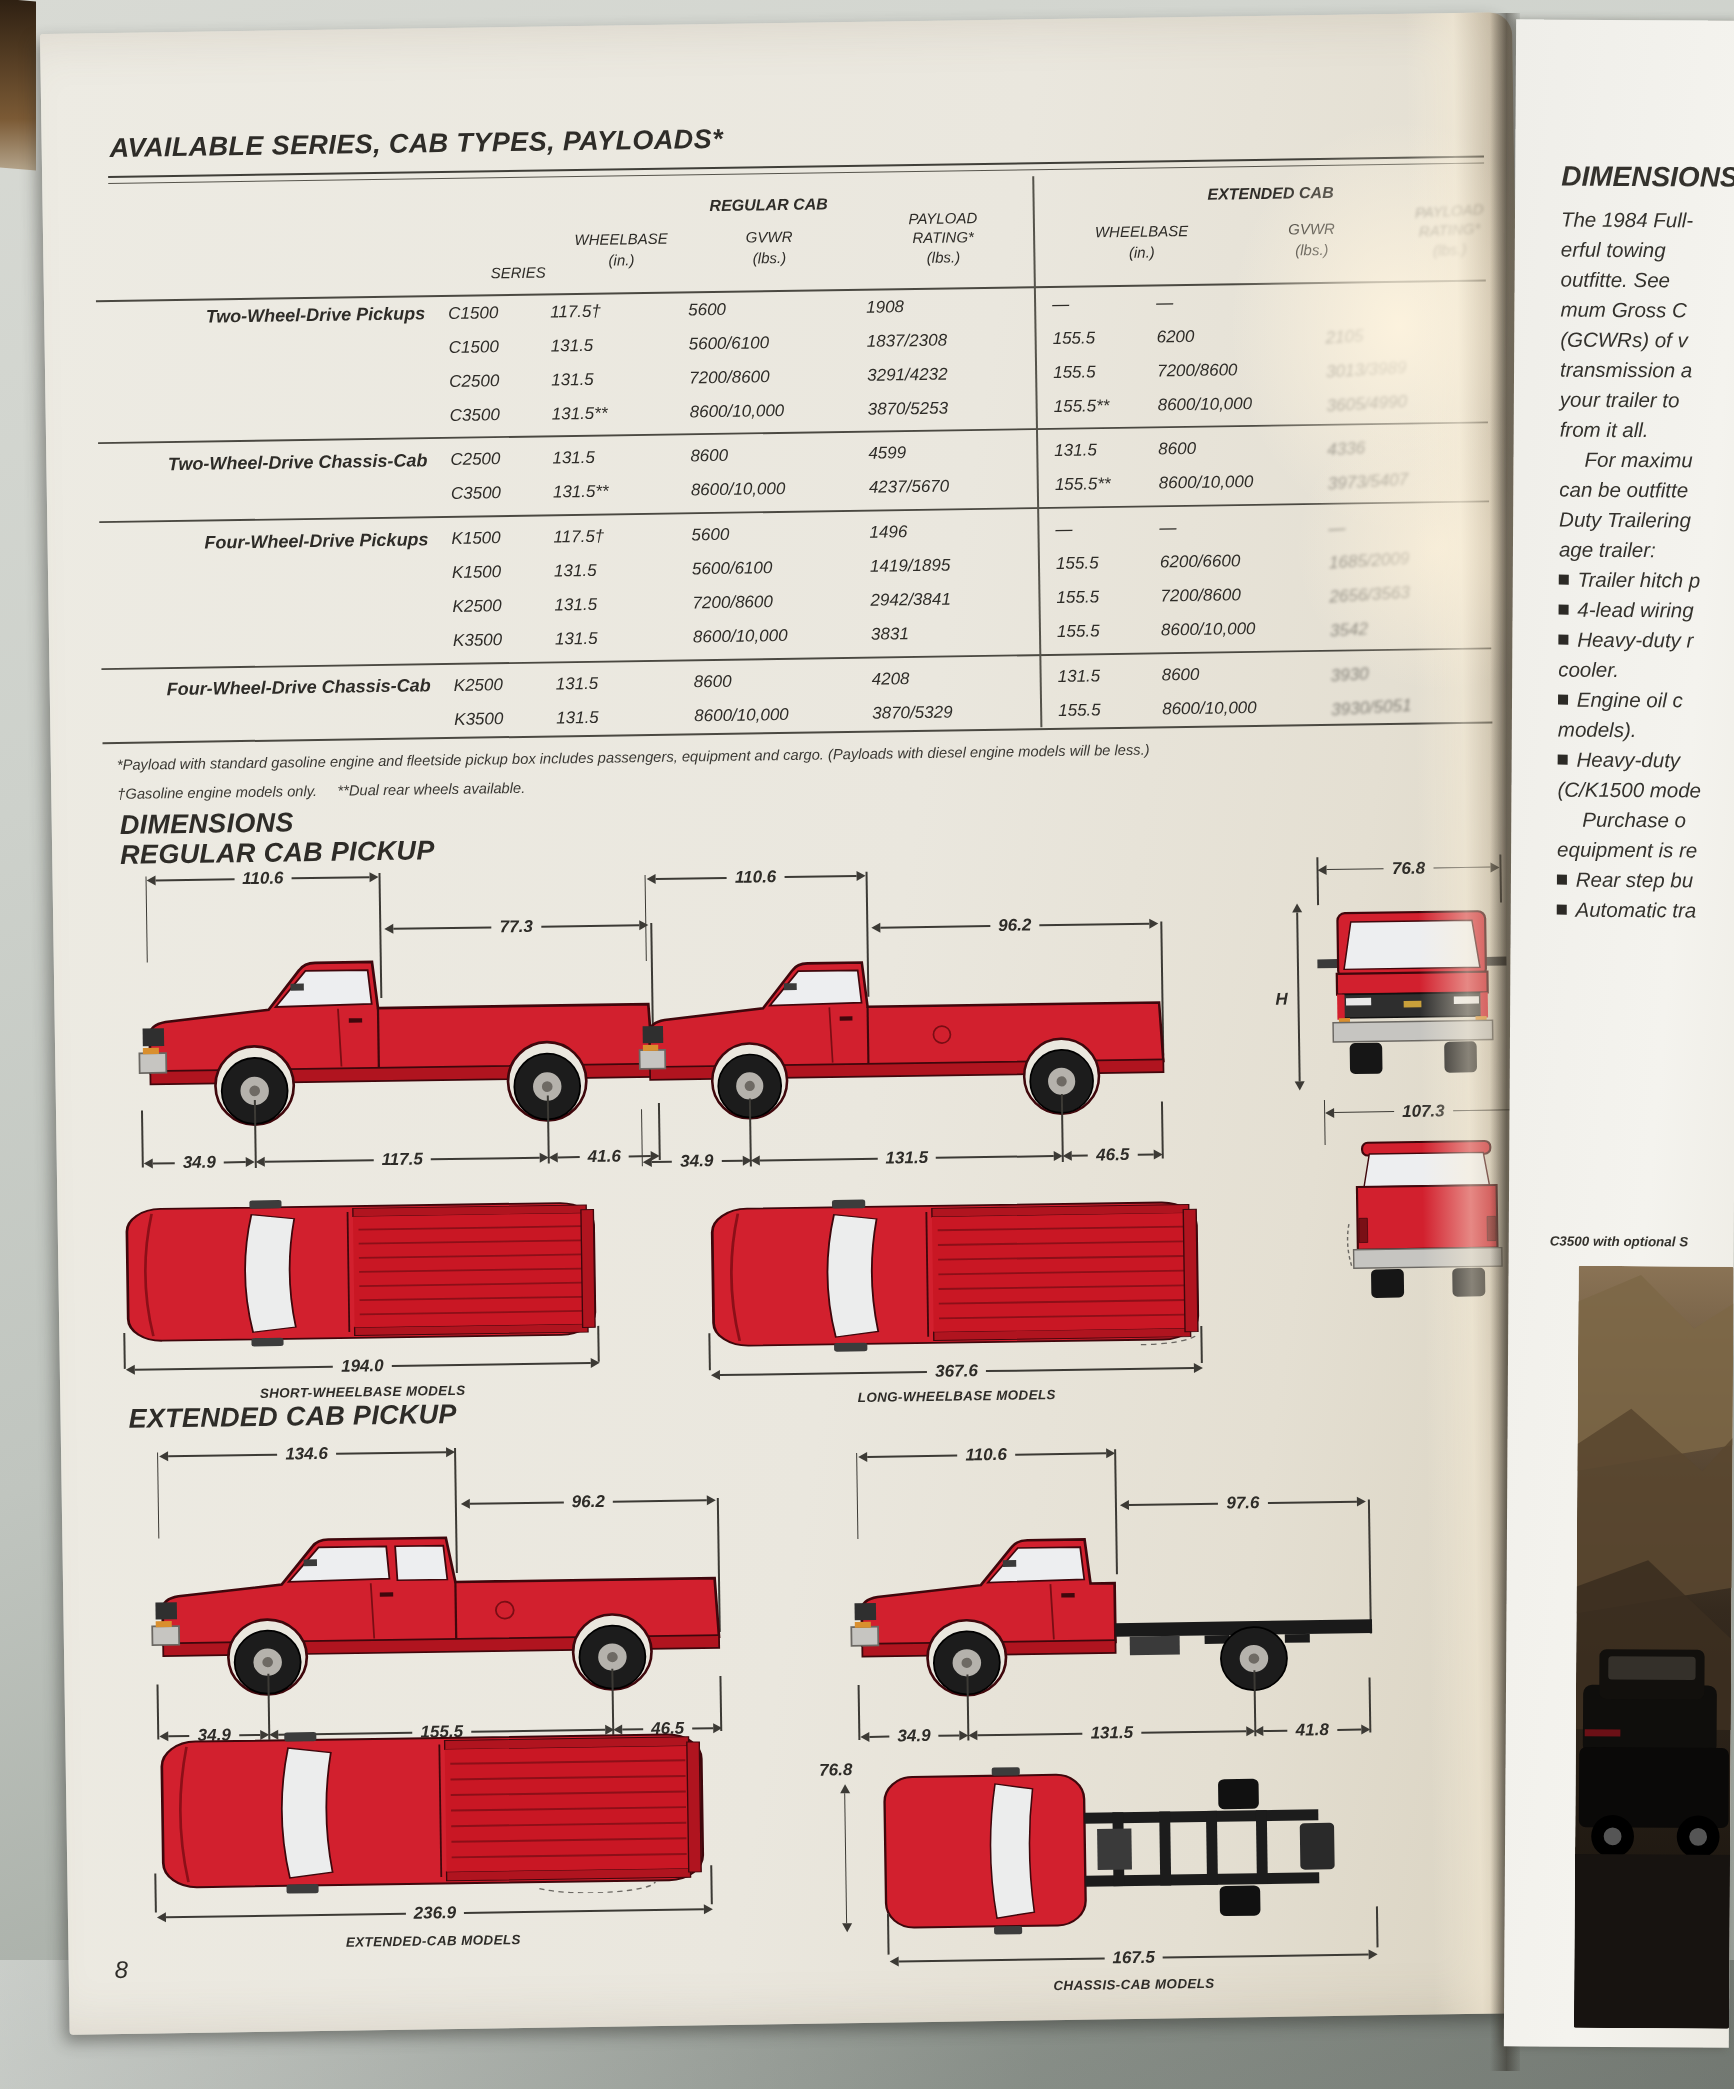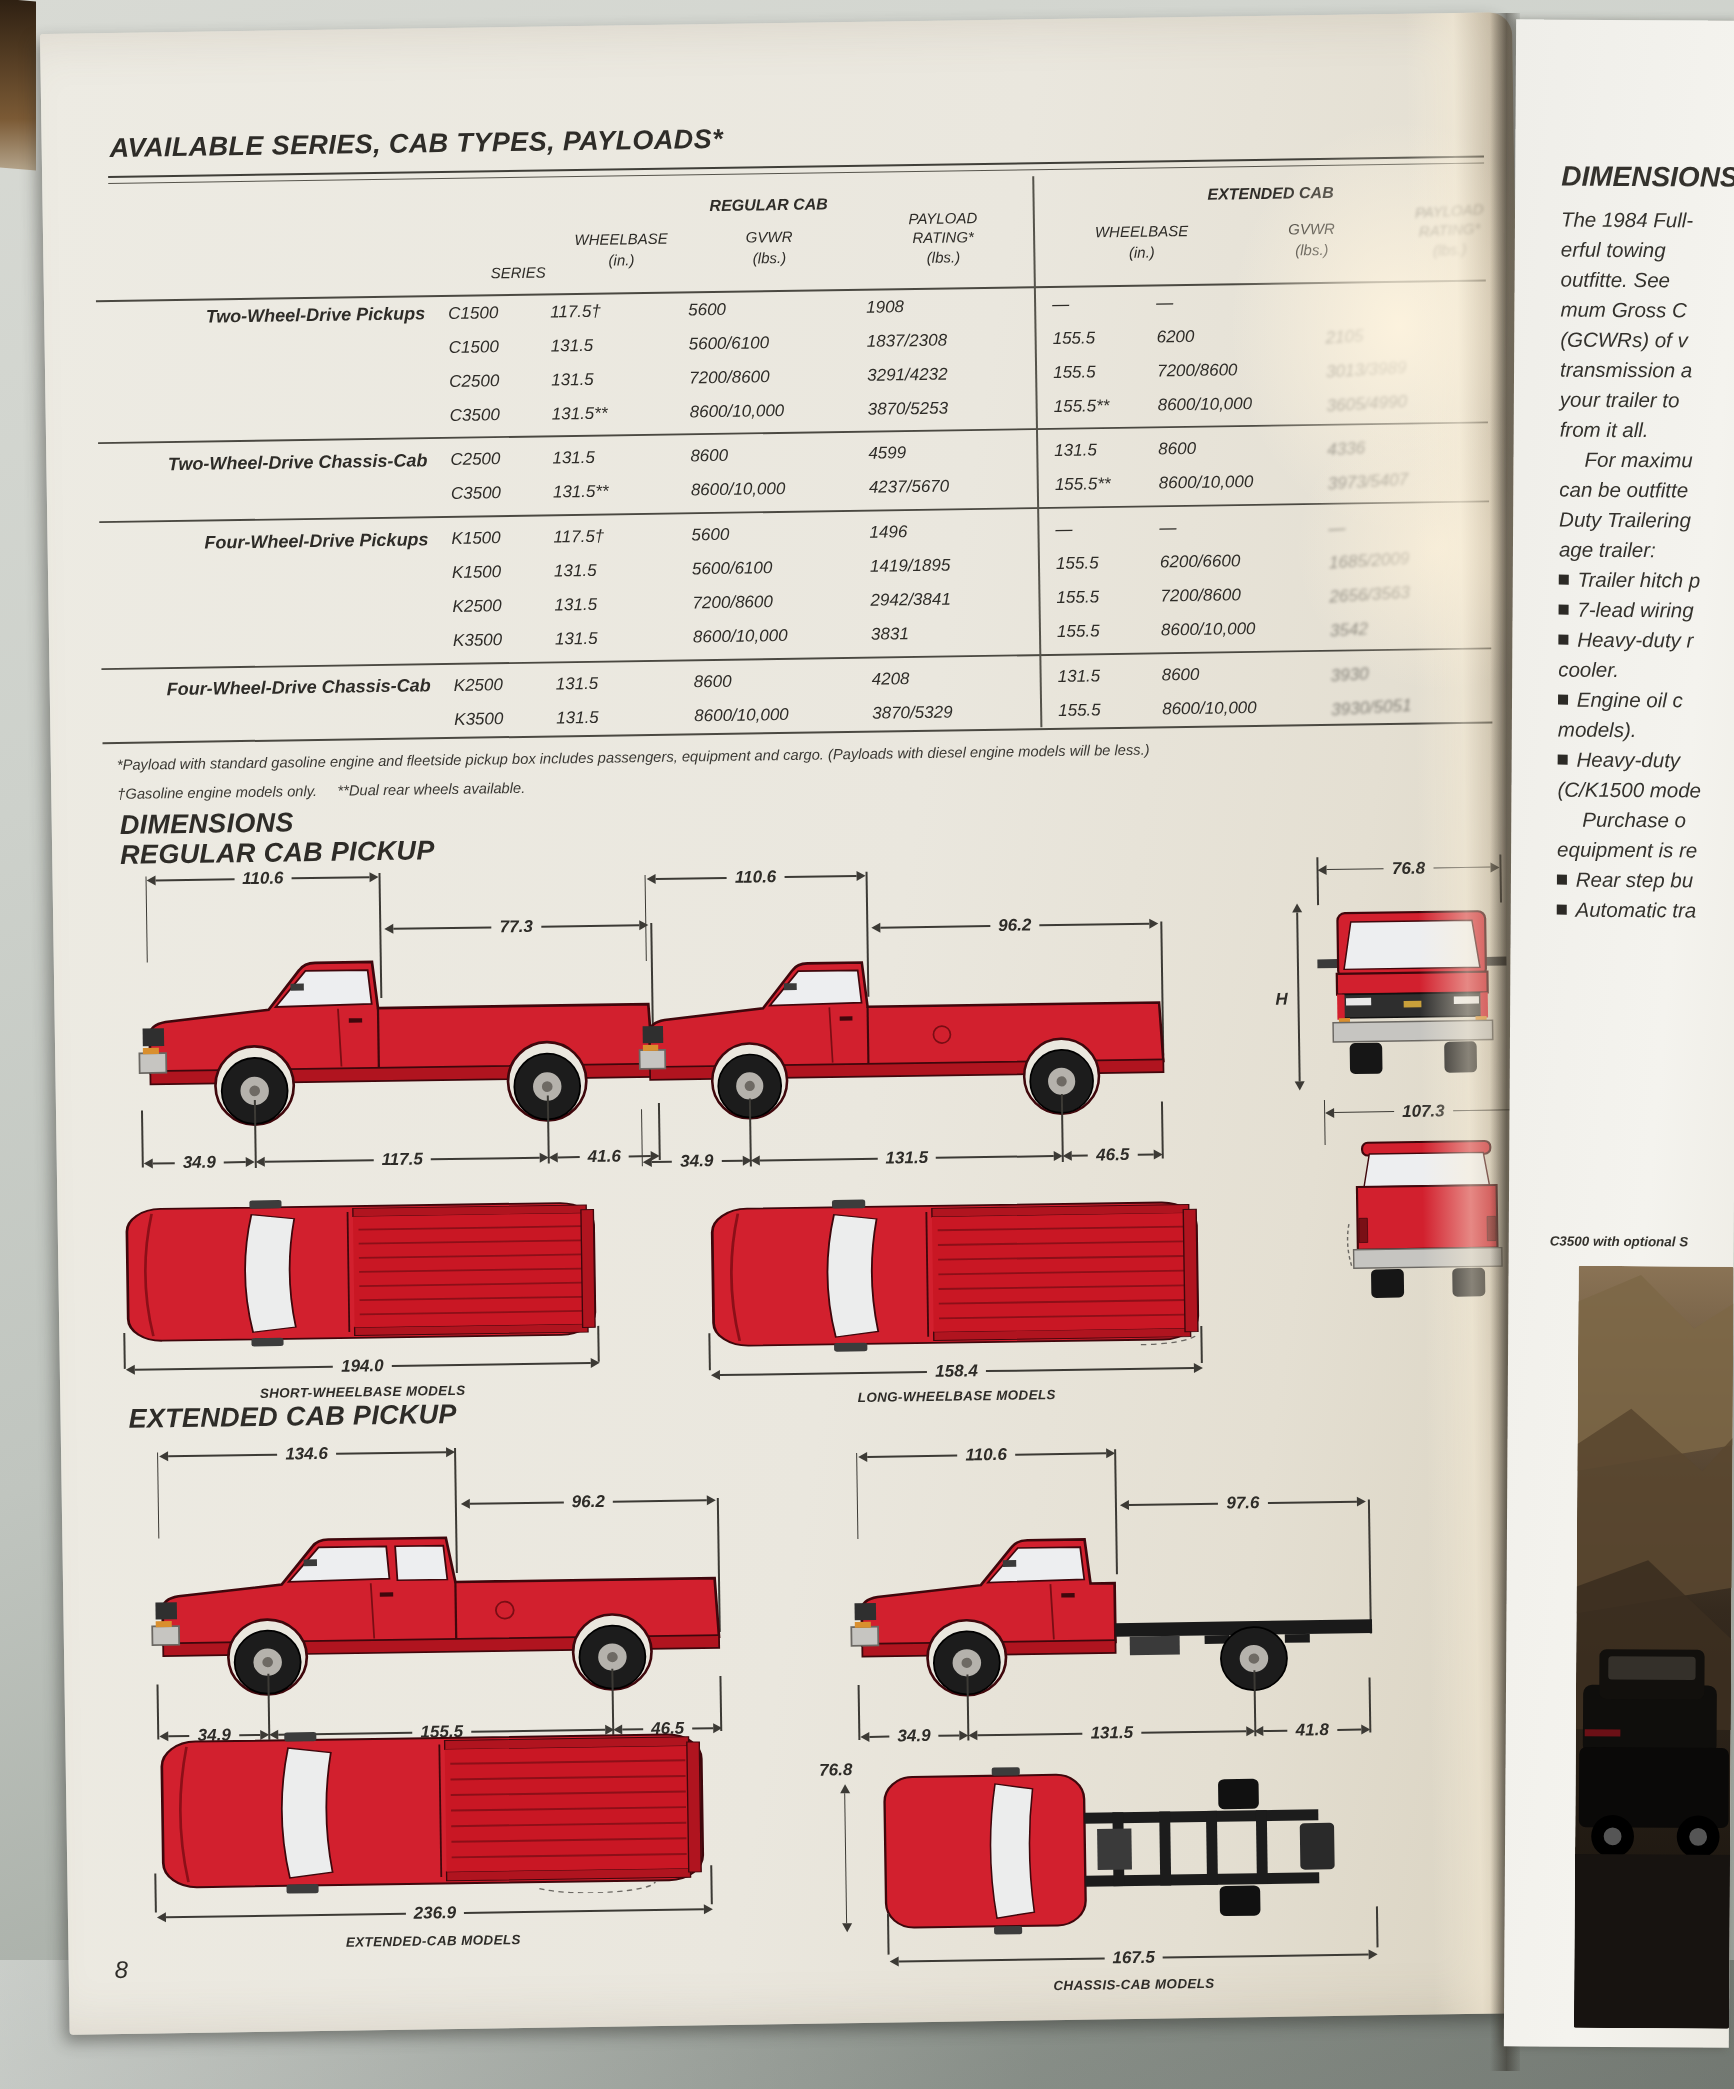--- a/index.html
+++ b/index.html
@@ -460,21 +460,21 @@
         <rect x="518" y="30" width="14" height="200" fill="#b0141f" stroke="#3f070c" stroke-width="1.5"></rect>
         <rect x="138" y="6" width="36" height="14" rx="3" fill="#3c3c3c"></rect>
         <rect x="138" y="240" width="36" height="14" rx="3" fill="#3c3c3c"></rect>
         <path d="M470,250 A60,18 0 0 0 530,236" stroke="#6b6863" stroke-dasharray="6 5" fill="none" stroke-width="2"></path>
       </svg>
       <div class="vline" style="left:1.8px;top:135px;height:37px;"></div>
       <div class="vline" style="left:494px;top:135px;height:37px;"></div>
       <div class="dim" style="left:3.6px;top:168px;width:492px;">
           <i class="al"></i>
           <span class="l"></span>
-          <span class="t">158.4</span>
+          <span class="t">367.6</span>
           <span class="l"></span>
           <i class="ar"></i>
         </div>
       <div class="cap" style="left:0;top:194px;width:499px;">LONG-WHEELBASE MODELS</div>
     </div>
 
     <div class="diag" style="left:1264px;top:1085px;width:207px;height:232px;">
       <div class="vline" style="left:3.6px;top:0;height:45px;"></div>
       <div class="vline" style="left:201px;top:0;height:45px;"></div>
       <div class="dim" style="left:5.3px;top:3.6px;width:196px;">
@@ -747,21 +747,21 @@
         </div>
         <div class="rline">
           <span>age trailer:</span>
         </div>
         <div class="rline">
           <span class="bq"></span>
           <span>Trailer hitch p</span>
         </div>
         <div class="rline">
           <span class="bq"></span>
-          <span>7-lead wiring</span>
+          <span>4-lead wiring</span>
         </div>
         <div class="rline">
           <span class="bq"></span>
           <span>Heavy-duty r</span>
         </div>
         <div class="rline">
           <span>cooler.</span>
         </div>
         <div class="rline">
           <span class="bq"></span>

